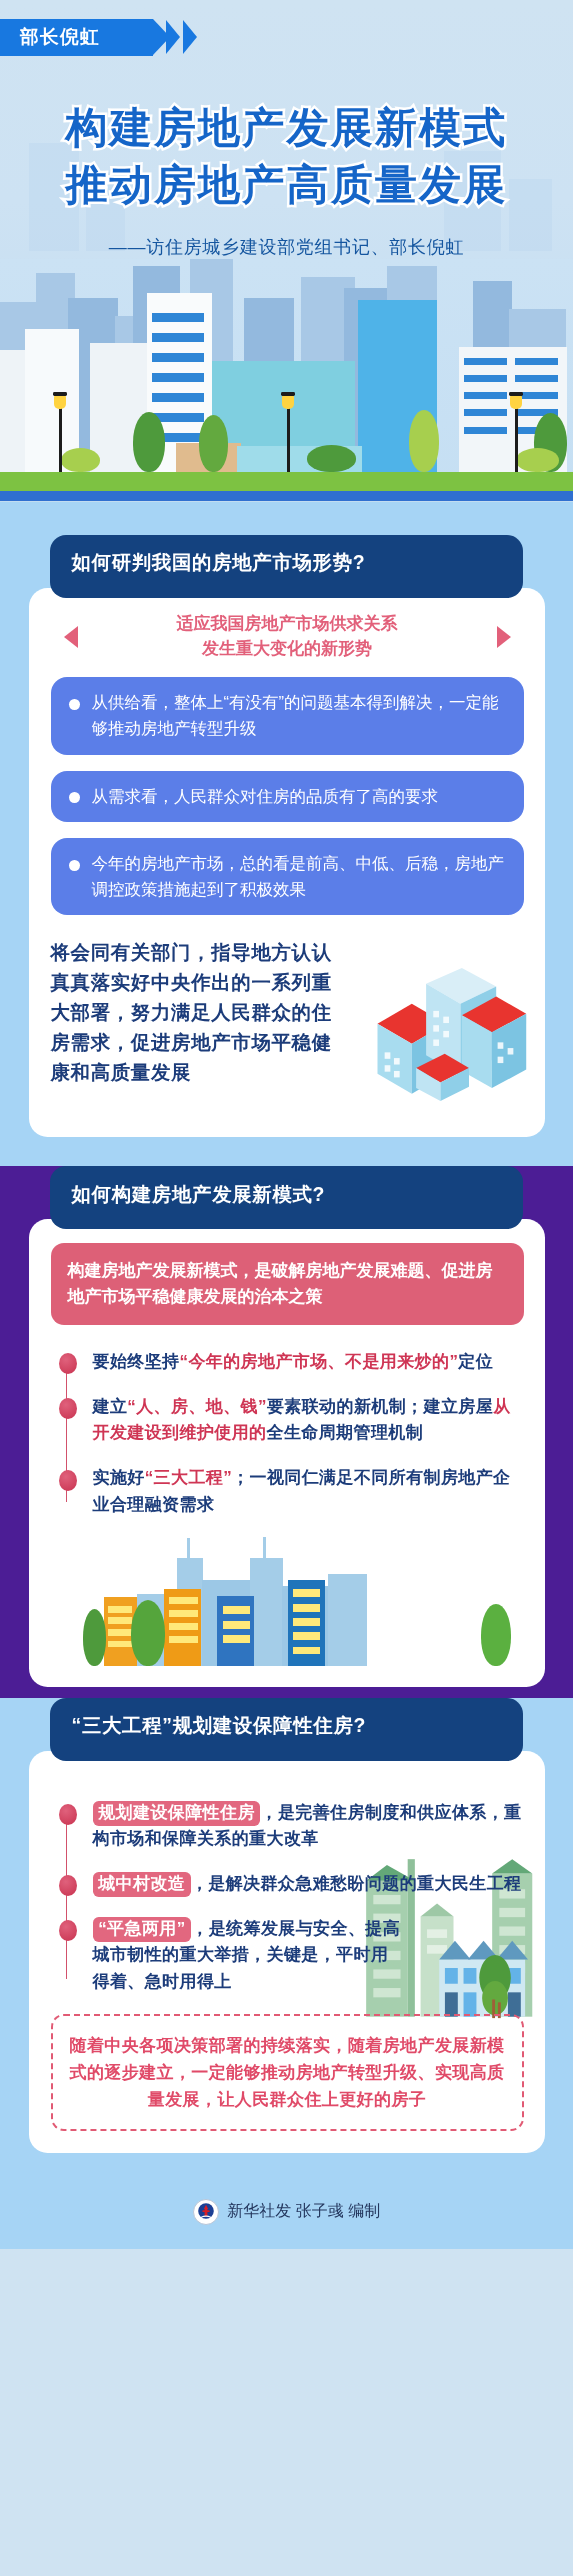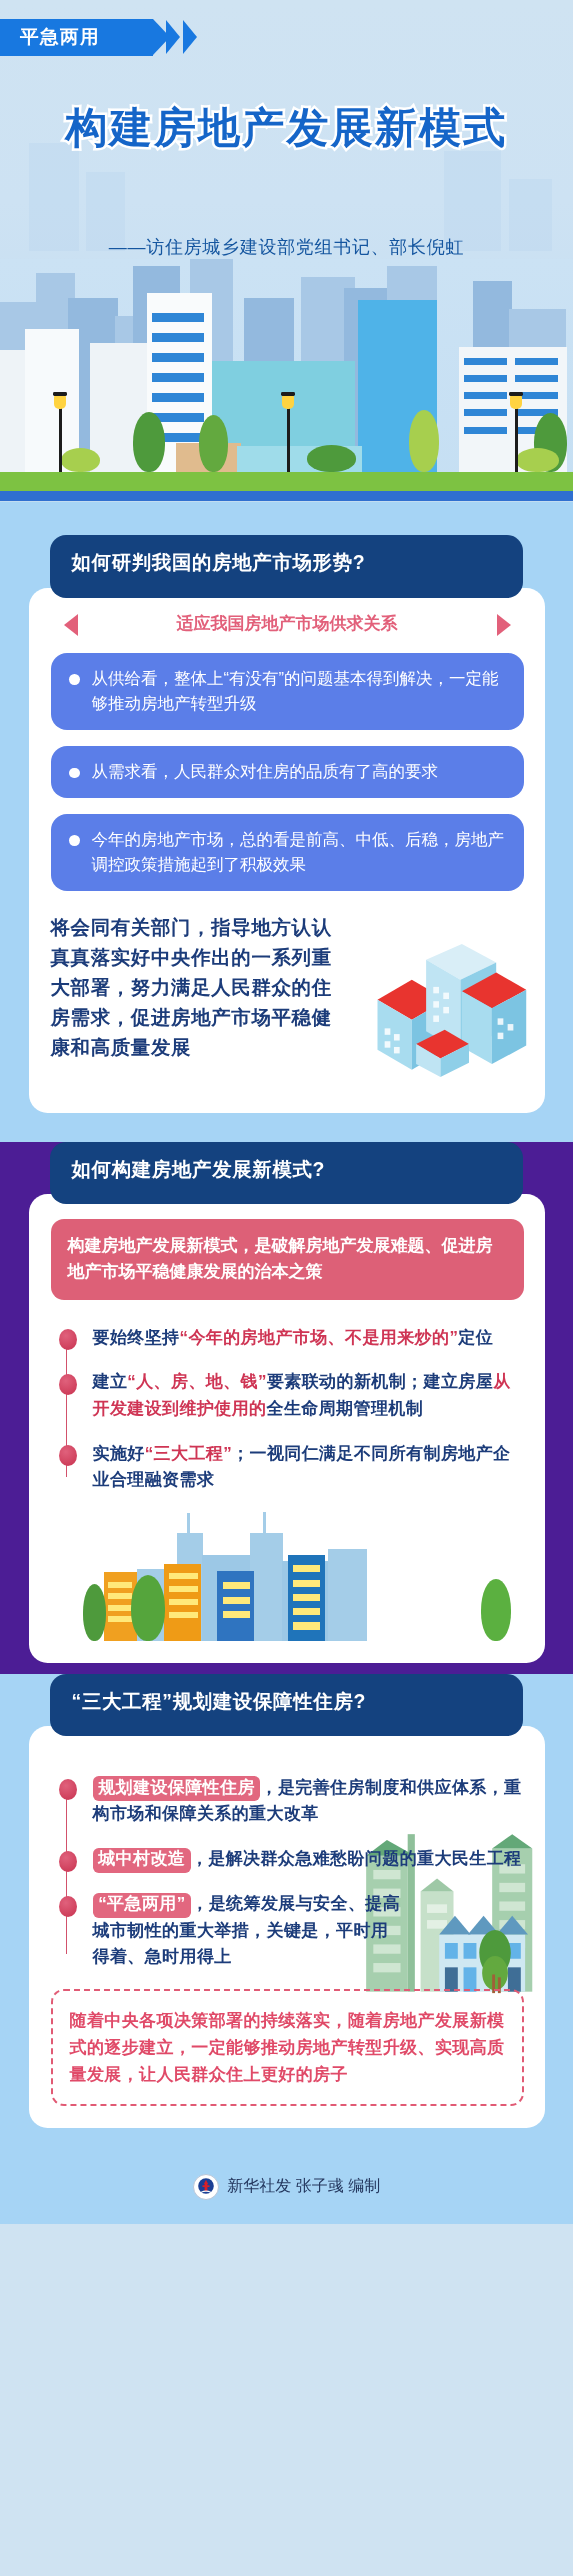--- a/index.html
+++ b/index.html
@@ -130,21 +130,21 @@
   }
 
   .pink-box {
     background:#dd6077; border-radius:13px; color:#fff;
     font-size:17px; font-weight:bold; line-height:1.55; padding:14.3px 17px;
   }
 
   .dashed-box {
     border:2.2px dashed #e15a74; border-radius:13px; padding:16px 17px;
     margin-top:18.6px; color:#e04a68; font-size:17px; font-weight:bold;
-    line-height:1.6; letter-spacing:0.4px;
+    line-height:1.6; letter-spacing:0.4px;text-align:center;
   }
   .sky2 { position:relative; width:100%; height:129px; margin-top:7.2px; }
   .sb { position:absolute; bottom:0; }
   .sw { position:absolute; background:#ffe97a; }
 
   
   .footer {
     position:relative; width:573px; height:75px;
     background:#a6d4f5; display:flex; align-items:center; justify-content:center; gap:8.6px;
   }
@@ -159,28 +159,29 @@
 
 <div class="hero">
   <div class="hero-sky"></div>
 
   <div class="bg-sky-shape" style="left:29px;  top:143px; width:50px;  height:108px;"></div>
   <div class="bg-sky-shape" style="left:86px; top:172px; width:39px;  height:79px;"></div>
   <div class="bg-sky-shape" style="left:444px; top:151px; width:57px;  height:100px;"></div>
   <div class="bg-sky-shape" style="left:509px; top:179px; width:43px;  height:72px;"></div>
 
   <div class="ribbon">
-    <span class="ribbon-text">平急两用</span>
+    <span class="ribbon-text">部长倪虹</span>
   </div>
   <div class="ribbon-tail"></div>
   <div class="chev c1"></div>
   <div class="chev c2"></div>
 
   <div class="hero-title-wrap">
     <div class="hero-title">构建房地产发展新模式</div>
+    <div class="hero-title">推动房地产高质量发展</div>
   </div>
   <div class="hero-sub">——访住房城乡建设部党组书记、部长倪虹</div>
 
   <div class="city">
     <div class="city-bg"></div>
 
     <div class="far" style="left:0;   top:43px;  width:43px;  height:165px;"></div>
     <div class="far" style="left:36px; top:14.3px;  width:39px;  height:194px;"></div>
     <div class="far2" style="left:68px; top:39px;  width:50px;  height:168px;"></div>
     <div class="far" style="left:115px;top:57px;  width:43px;  height:151px;"></div>
@@ -250,20 +251,21 @@
 <div class="section" style="background:#a6d4f5;padding-bottom:29px;">
   <div class="sec-head">
     <div class="sec-head-text">如何研判我国的房地产市场形势?</div>
   </div>
 
   <div class="sec-card">
     <div class="red-banner">
       <span class="tri left"></span>
       <span class="tri right"></span>
       <div>适应我国房地产市场供求关系</div>
+      <div>发生重大变化的新形势</div>
     </div>
 
     <div class="blue-box">
       <span class="dot-w"></span>
       <span>从供给看，整体上“有没有”的问题基本得到解决，一定能够推动房地产转型升级</span>
     </div>
     <div class="blue-box">
       <span class="dot-w"></span>
       <span>从需求看，人民群众对住房的品质有了高的要求</span>
     </div>

